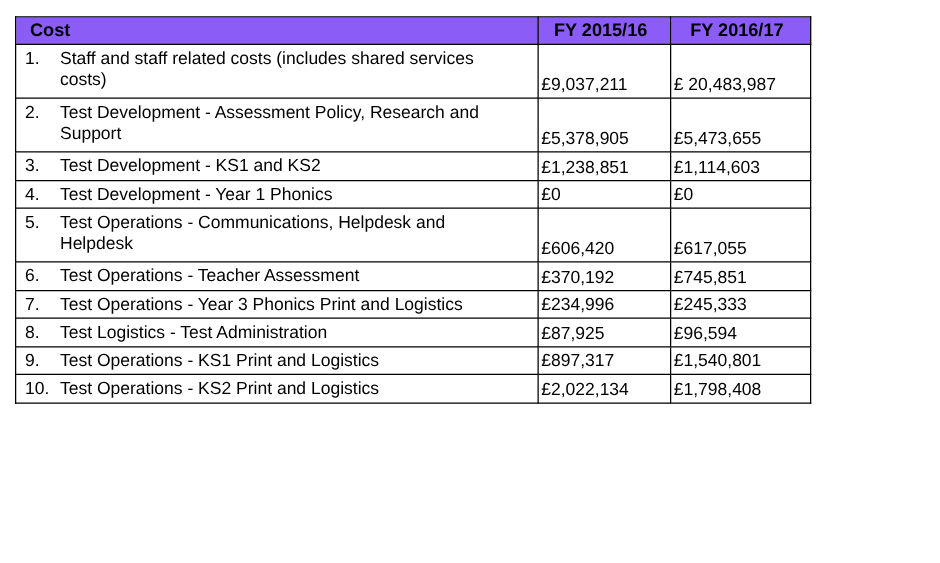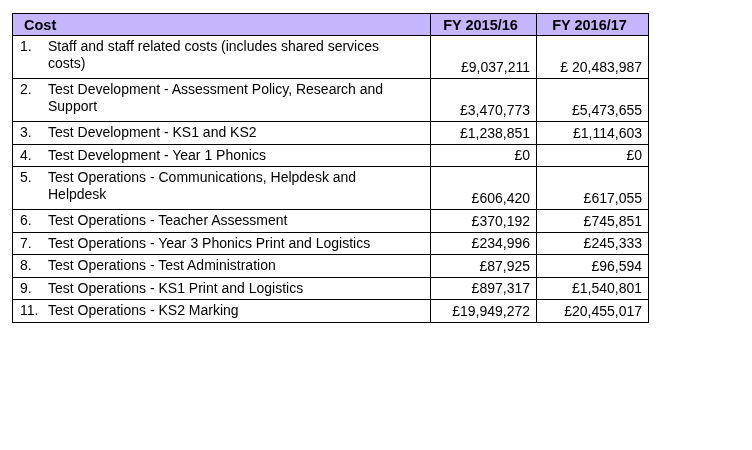--- a/index.html
+++ b/index.html
@@ -18,38 +18,38 @@
     table-layout: fixed;
     font-size: 14px;
   }
   #cost-table col.c-desc { width: 418px; }
   #cost-table col.c-fy1  { width: 106px; }
   #cost-table col.c-fy2  { width: 112px; }
   #cost-table th, #cost-table td {
     border: 1.5px solid #000000;
   }
   #cost-table thead th {
-    background: #c4b5fd;
+    background: #8b5cf6;
     height: 22px;
     font-weight: bold;
     font-size: 14.5px;
     vertical-align: middle;
   }
   th.h-cost { text-align: left; padding-left: 11px; }
   th.h-fy   { padding-right: 6px; }
   tr.single td { height: 22px; }
   tr.tall td   { height: 43px; }
   td.desc-cell { vertical-align: top; padding: 2px 4px 3px 7px; }
   .desc-wrap { display: flex; align-items: flex-start; }
   .row-num { width: 28px; flex: 0 0 28px; }
   .desc-text { flex: 1; line-height: 16.5px; }
   .desc-line { white-space: nowrap; }
   td.amount-cell {
     vertical-align: bottom;
-    text-align: right;
+    text-align: left;
     padding: 2px 6px 3px 2px;
     white-space: nowrap;
   }
 </style>
 </head>
 <body>
 
 <table id="cost-table">
   <colgroup>
     <col class="c-desc">
@@ -80,21 +80,21 @@
       <tr class="tall">
         <td class="desc-cell">
           <div class="desc-wrap">
             <span class="row-num">2.</span>
             <div class="desc-text">
               <div class="desc-line">Test Development - Assessment Policy, Research and</div>
               <div class="desc-line">Support</div>
             </div>
           </div>
         </td>
-        <td class="amount-cell">£3,470,773</td>
+        <td class="amount-cell">£5,378,905</td>
         <td class="amount-cell">£5,473,655</td>
       </tr>
       <tr class="single">
         <td class="desc-cell">
           <div class="desc-wrap">
             <span class="row-num">3.</span>
             <div class="desc-text">
               <div class="desc-line">Test Development - KS1 and KS2</div>
             </div>
           </div>
@@ -149,21 +149,21 @@
           </div>
         </td>
         <td class="amount-cell">£234,996</td>
         <td class="amount-cell">£245,333</td>
       </tr>
       <tr class="single">
         <td class="desc-cell">
           <div class="desc-wrap">
             <span class="row-num">8.</span>
             <div class="desc-text">
-              <div class="desc-line">Test Operations - Test Administration</div>
+              <div class="desc-line">Test Logistics - Test Administration</div>
             </div>
           </div>
         </td>
         <td class="amount-cell">£87,925</td>
         <td class="amount-cell">£96,594</td>
       </tr>
       <tr class="single">
         <td class="desc-cell">
           <div class="desc-wrap">
             <span class="row-num">9.</span>
@@ -171,23 +171,23 @@
               <div class="desc-line">Test Operations - KS1 Print and Logistics</div>
             </div>
           </div>
         </td>
         <td class="amount-cell">£897,317</td>
         <td class="amount-cell">£1,540,801</td>
       </tr>
       <tr class="single">
         <td class="desc-cell">
           <div class="desc-wrap">
-            <span class="row-num">11.</span>
+            <span class="row-num">10.</span>
             <div class="desc-text">
-              <div class="desc-line">Test Operations - KS2 Marking</div>
+              <div class="desc-line">Test Operations - KS2 Print and Logistics</div>
             </div>
           </div>
         </td>
-        <td class="amount-cell">£19,949,272</td>
-        <td class="amount-cell">£20,455,017</td>
+        <td class="amount-cell">£2,022,134</td>
+        <td class="amount-cell">£1,798,408</td>
       </tr>
     </tbody>
 </table>
 
 </body></html>

